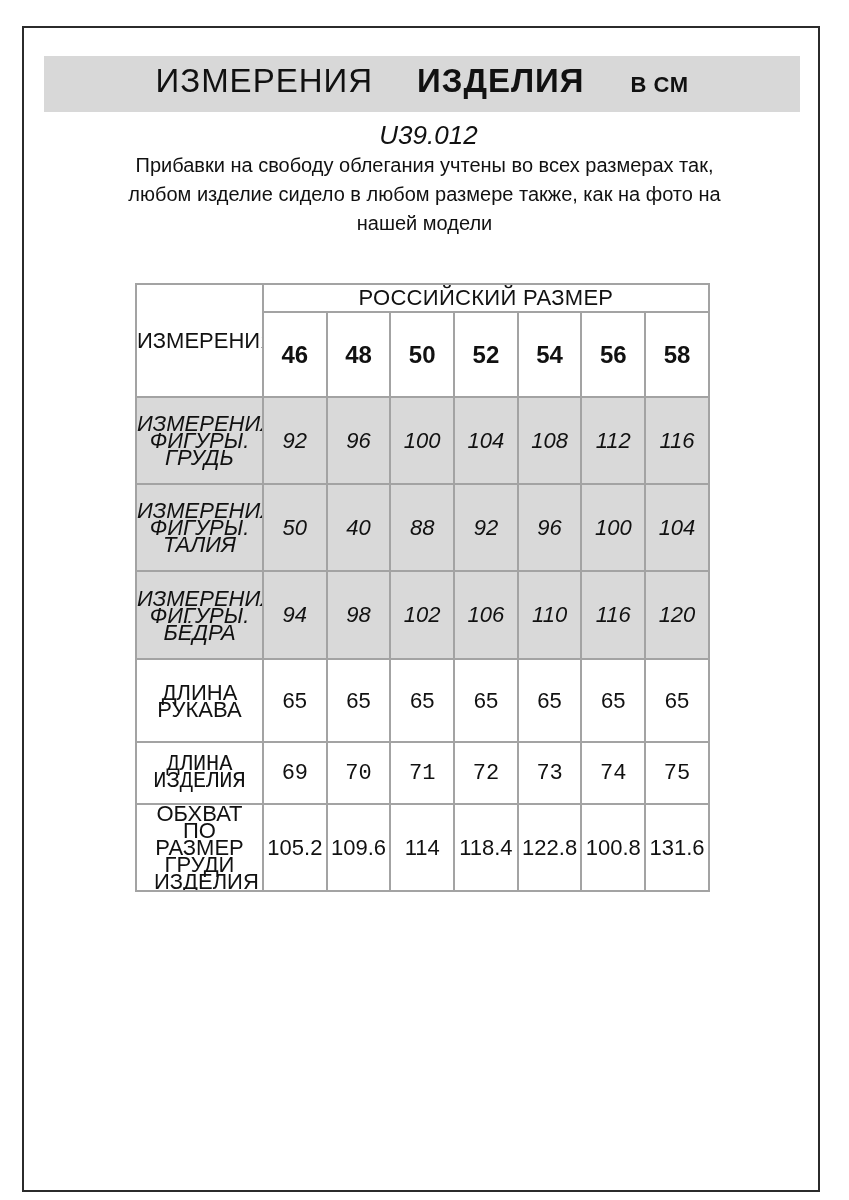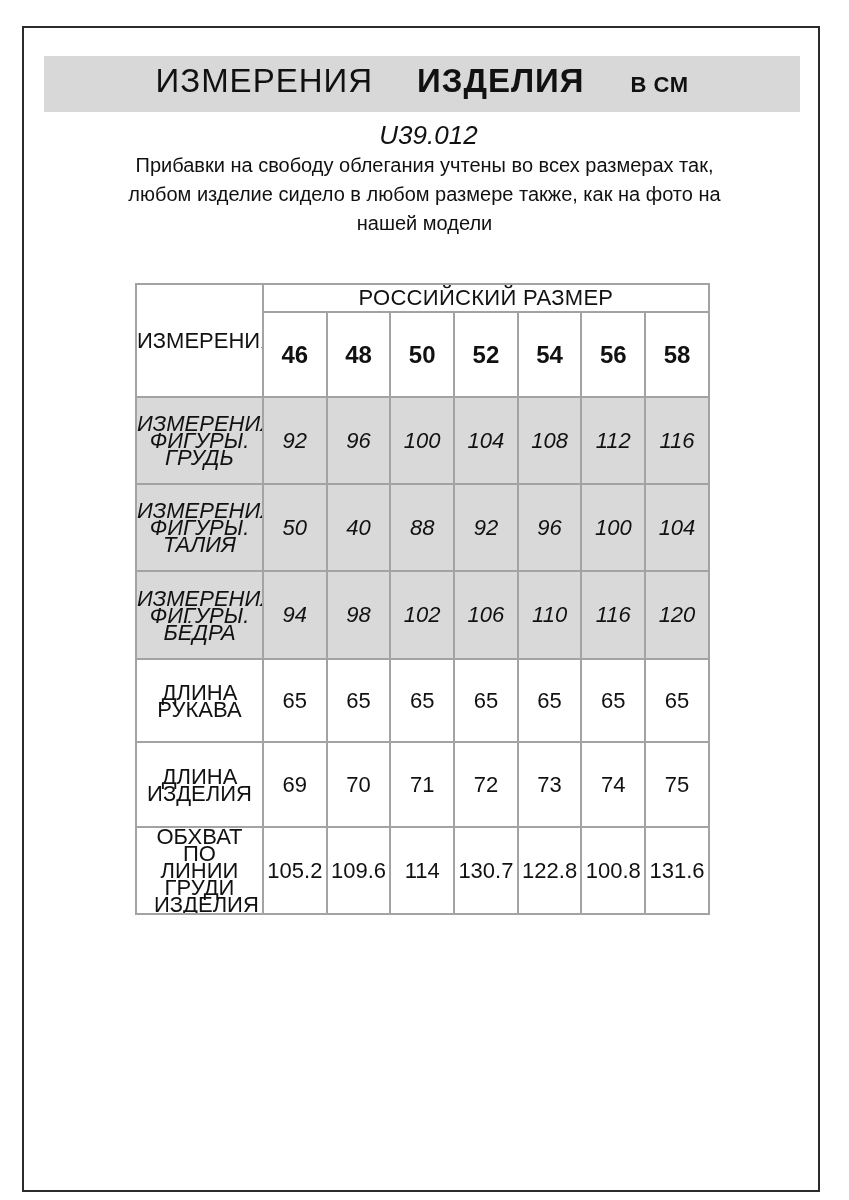--- a/index.html
+++ b/index.html
@@ -73,21 +73,21 @@
     font-size: 22px;
     padding: 0;
     overflow: hidden;
   }
   tr.r-group   { height: 24px; }
   tr.r-sizes   { height: 85px; }
   tr.r-data1   { height: 87px; }
   tr.r-data2   { height: 87px; }
   tr.r-data3   { height: 88px; }
   tr.r-data4   { height: 83px; padding-left: 13px; }
-  tr.r-data5   { height: 85px; }
+  tr.r-data5   { height: 62px; font-family: Liberation Mono, monospace; }
   tr.r-data6   { height: 85px; }
   td.corner { font-size: 15px; background: #ffffff; }
   td.group  { font-size: 15px; letter-spacing: 0.3px; }
   tr.r-sizes td { font-size: 24px; font-weight: bold; }
   tr.r-shaded td { background: #d9d9d9; font-style: italic; }
   td.lbl {
     font-size: 13.5px;
     line-height: 17px;
     padding: 0 8px;
   }
@@ -186,24 +186,24 @@
         <td>69</td>
         <td>70</td>
         <td>71</td>
         <td>72</td>
         <td>73</td>
         <td>74</td>
         <td>75</td>
       </tr>
 
       <tr class="r-data6">
-        <td class="lbl narrow">ОБХВАТ ПО ЛИНИИ ГРУДИ ИЗДЕЛИЯ</td>
+        <td class="lbl narrow">ОБХВАТ ПО РАЗМЕР ГРУДИ ИЗДЕЛИЯ</td>
         <td>105.2</td>
         <td>109.6</td>
         <td>114</td>
-        <td>130.7</td>
+        <td>118.4</td>
         <td>122.8</td>
         <td>100.8</td>
         <td>131.6</td>
       </tr>
     </tbody>
   </table>
 </div>
 
 </body></html>

